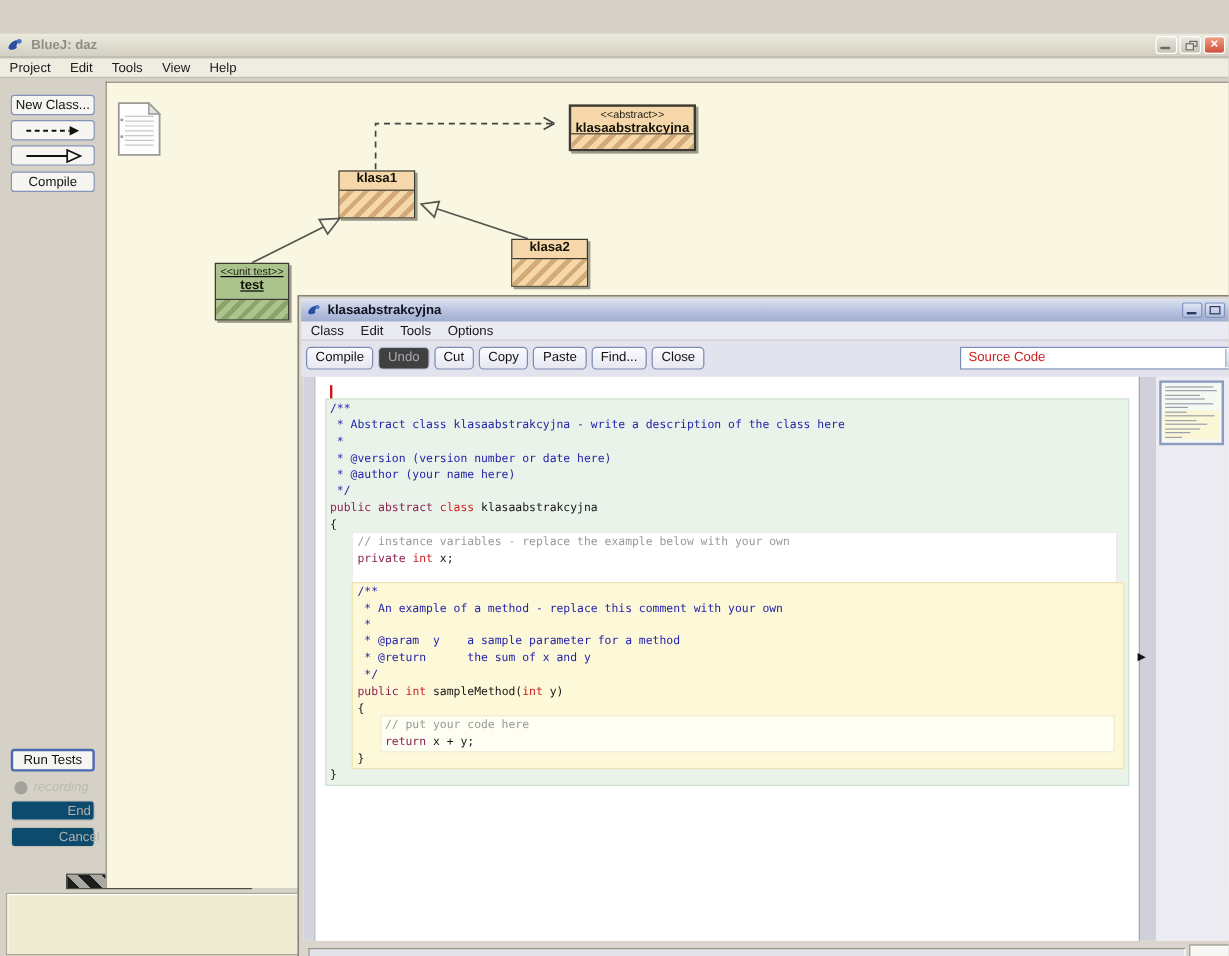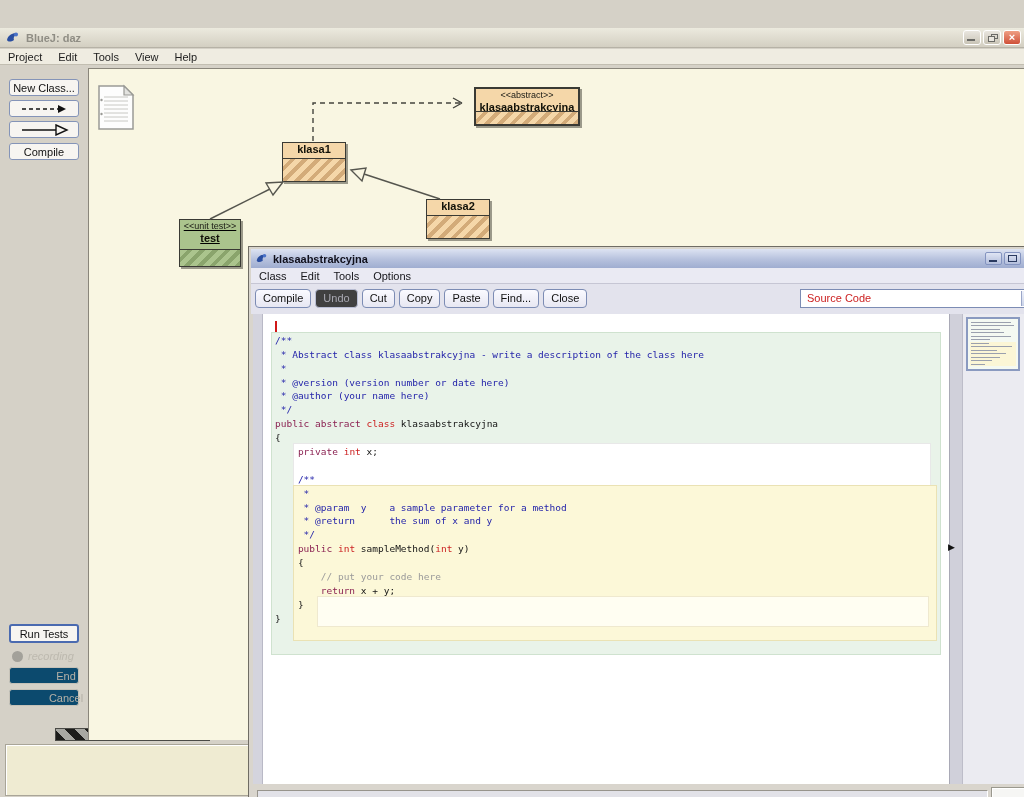--- a/index.html
+++ b/index.html
@@ -244,23 +244,25 @@
           <div style="position: relative; padding-top: 6px;">
             <div class="codeline"></div>
             <div class="codeline"><span class="jd">/**</span></div>
             <div class="codeline"><span class="jd"> * Abstract class klasaabstrakcyjna - write a description of the class here</span></div>
             <div class="codeline"><span class="jd"> * </span></div>
             <div class="codeline"><span class="jd"> * @version (version number or date here)</span></div>
             <div class="codeline"><span class="jd"> * @author (your name here)</span></div>
             <div class="codeline"><span class="jd"> */</span></div>
             <div class="codeline"><span class="k1">public abstract </span><span class="k2">class </span><span class="pl">klasaabstrakcyjna</span></div>
             <div class="codeline"><span class="pl">{</span></div>
+            <div class="codeline"><span class="cm">    // instance variables - replace the example below with your own</span></div>
             <div class="codeline"><span class="pl">    </span><span class="k1">private </span><span class="k2">int </span><span class="pl">x;</span></div>
             <div class="codeline"></div>
             <div class="codeline"><span class="jd">    /**</span></div>
+            <div class="codeline"><span class="jd">     * An example of a method - replace this comment with your own</span></div>
             <div class="codeline"><span class="jd">     * </span></div>
             <div class="codeline"><span class="jd">     * @param  y    a sample parameter for a method</span></div>
             <div class="codeline"><span class="jd">     * @return      the sum of x and y</span></div>
             <div class="codeline"><span class="jd">     */</span></div>
             <div class="codeline"><span class="pl">    </span><span class="k1">public </span><span class="k2">int </span><span class="pl">sampleMethod(</span><span class="k2">int</span><span class="pl"> y)</span></div>
             <div class="codeline"><span class="pl">    {</span></div>
             <div class="codeline"><span class="cm">        // put your code here</span></div>
             <div class="codeline"><span class="pl">        </span><span class="k1">return </span><span class="pl">x + y;</span></div>
             <div class="codeline"><span class="pl">    }</span></div>
             <div class="codeline"><span class="pl">}</span></div>

